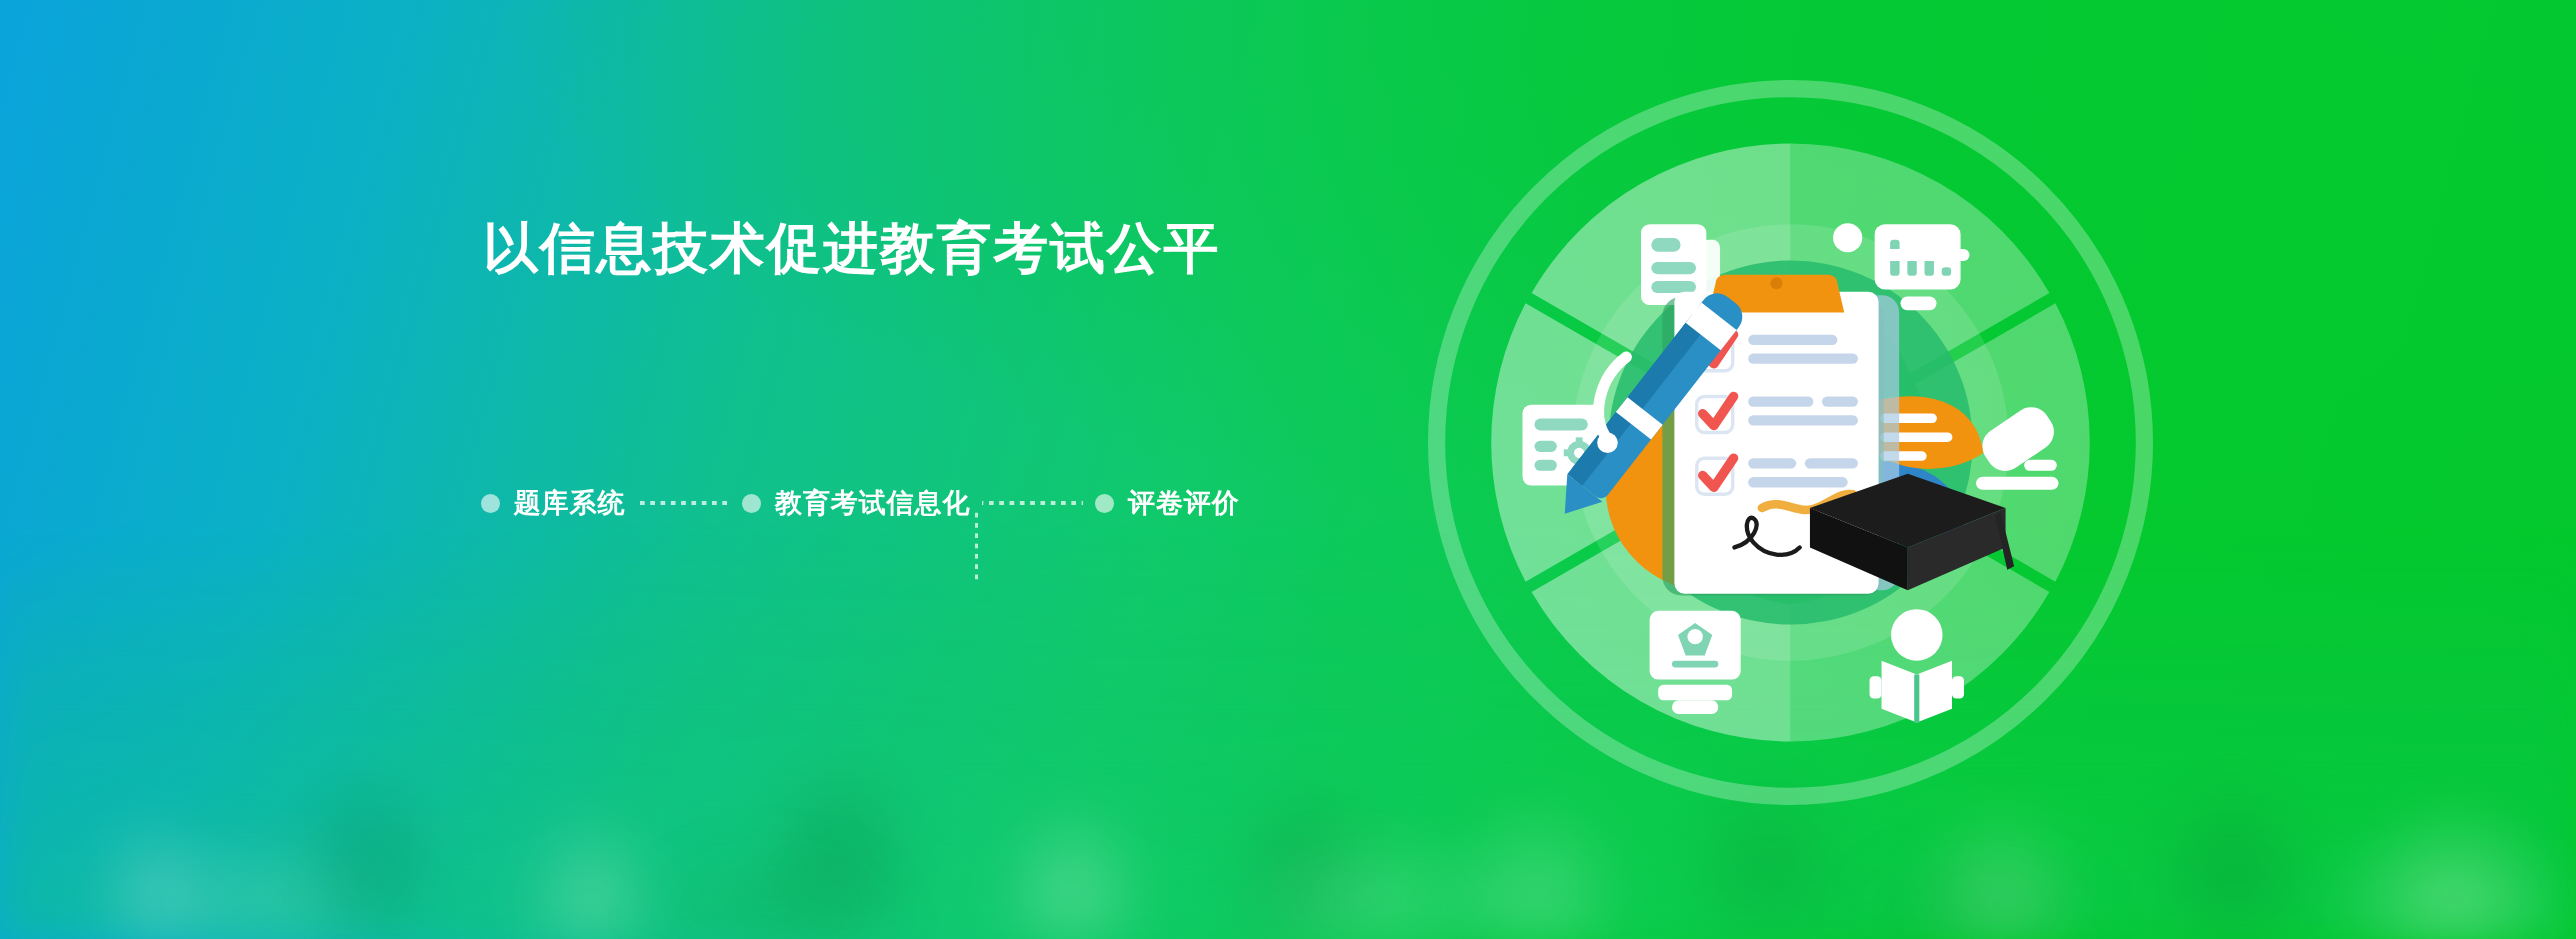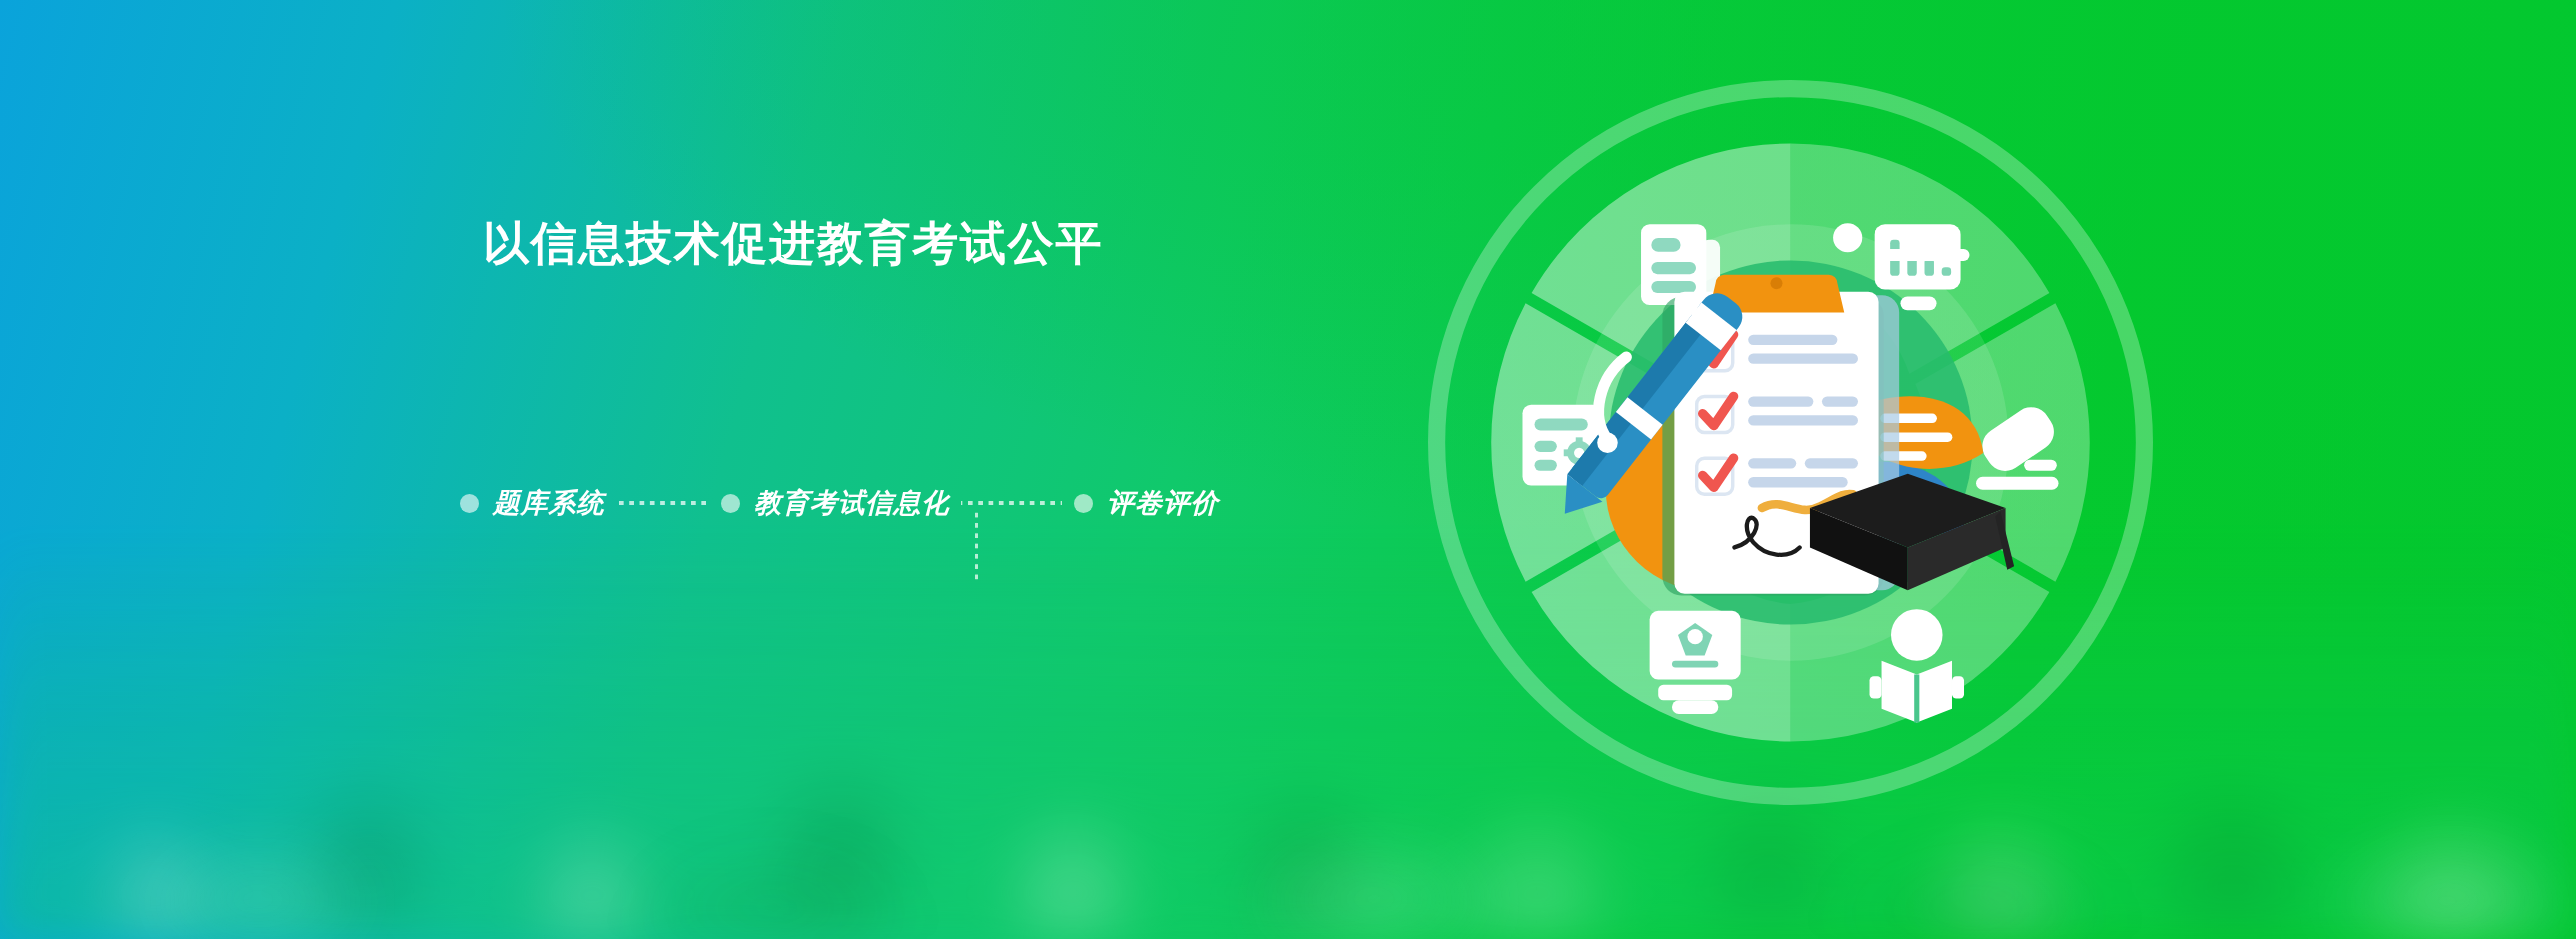--- a/index.html
+++ b/index.html
@@ -49,26 +49,26 @@
     filter:blur(29px);
   }
 
   
   .copy{position:absolute;left:483px;top:196px;width:859px;}
   .headline{
     font-size:100px;line-height:1.05;font-weight:800;color:#ffffff;
     letter-spacing:3.4px;margin:0;white-space:nowrap;
   }
   .subhead{
-    font-size:46px;line-height:1.1;font-weight:700;color:#ffffff;
+    font-size:55px;line-height:1.1;font-weight:700;color:#ffffff;
     letter-spacing:1.7px;margin:22px 0 0 0;white-space:nowrap;
   }
 
   
-  .features{position:absolute;left:460px;top:477px;width:790px;font-style:italic;}
+  .features{position:absolute;left:481px;top:477px;width:790px;}
   .frow{display:flex;align-items:center;height:52px;}
   .frow + .frow{margin-top:24px;}
   .fitem{display:flex;align-items:center;}
   .dot{
     width:19px;height:19px;border-radius:50%;
     background:rgba(255,255,255,.60);flex:0 0 auto;
   }
   .flabel{
     color:#ffffff;font-size:27px;font-weight:700;letter-spacing:0.9px;
     margin-left:13.7px;white-space:nowrap;

